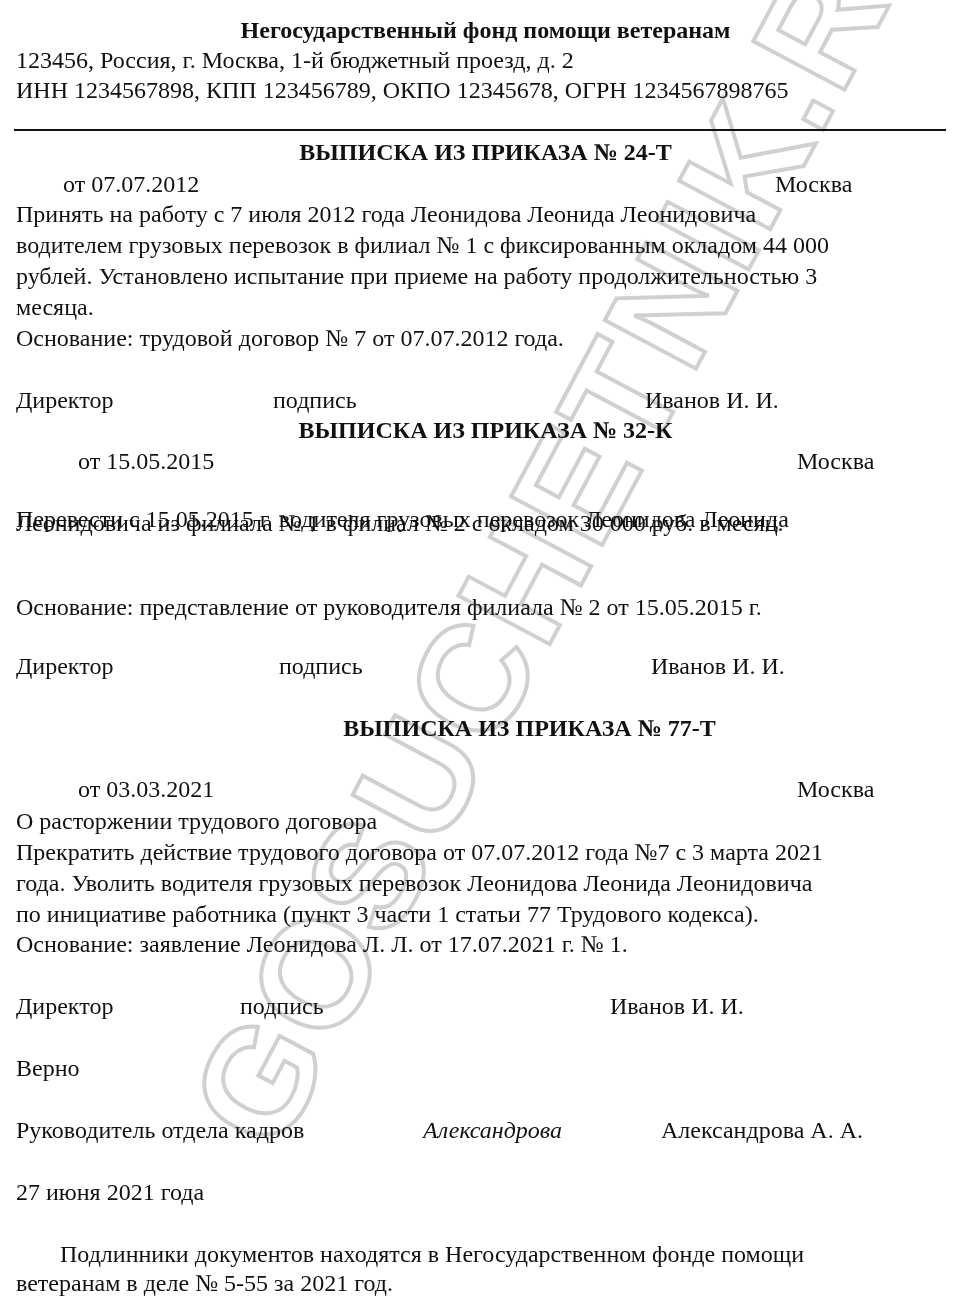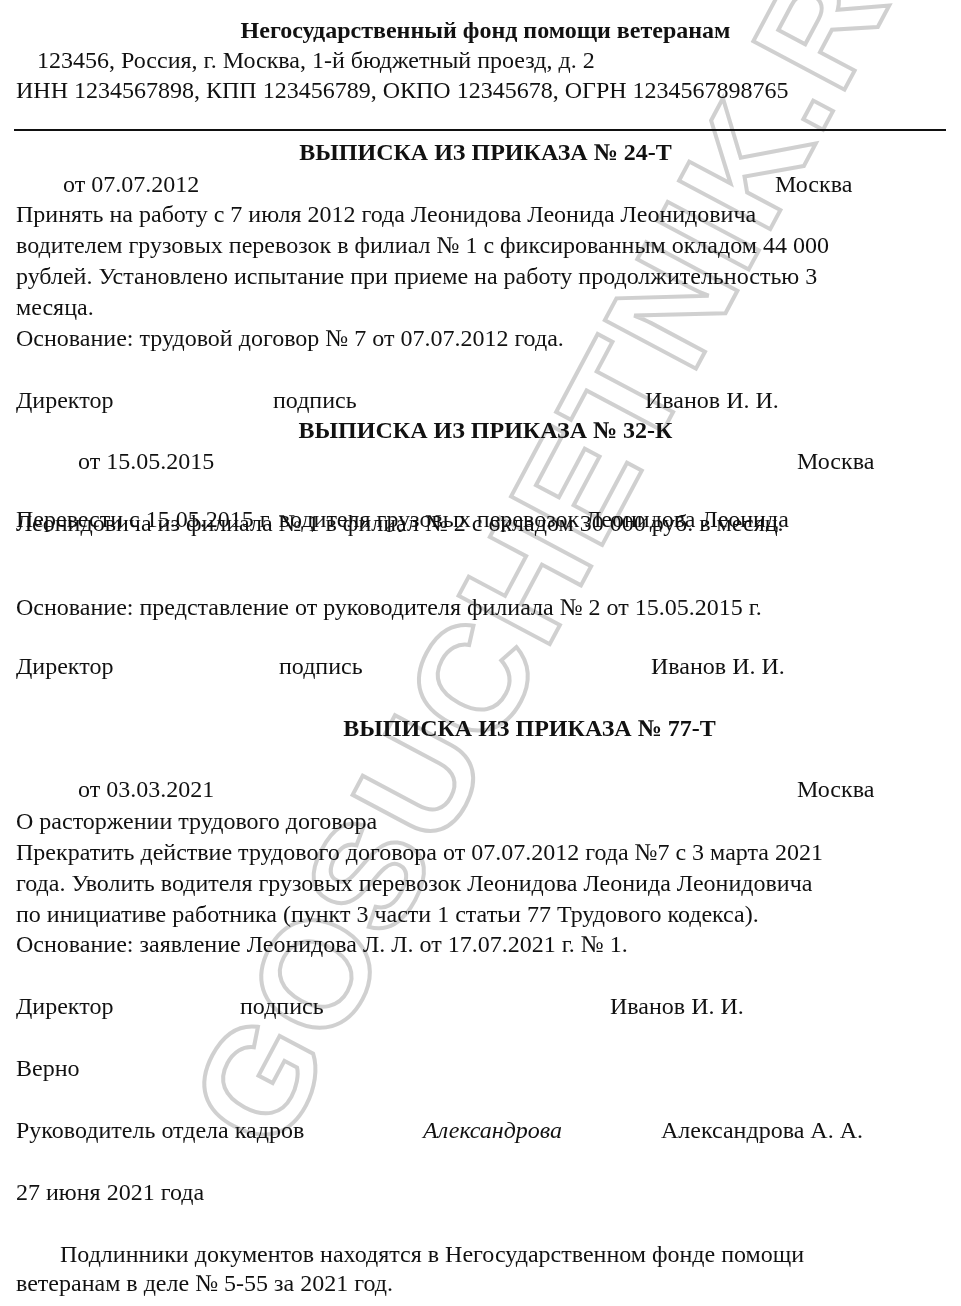--- a/index.html
+++ b/index.html
@@ -14,21 +14,21 @@
     transform:rotate(-62deg);font-family:"Liberation Sans","DejaVu Sans",sans-serif;
     font-weight:bold;font-size:150px;letter-spacing:4px;color:transparent;
     -webkit-text-stroke:4px rgba(150,150,150,0.45);pointer-events:none;}
 </style>
 </head>
 <body>
 
 <div class="wm">GOSUCHETNIK.RU</div>
 
 <div class="ln b center" style="top:15px;">Негосударственный фонд помощи ветеранам</div>
-<div class="ln" style="left:16px;top:45px;margin-left:21px;">123456, Россия, г. Москва, 1-й бюджетный проезд, д. 2</div>
+<div class="ln" style="left:16px;top:45px;">123456, Россия, г. Москва, 1-й бюджетный проезд, д. 2</div>
 <div class="ln" style="left:16px;top:75px;">ИНН 1234567898, КПП 123456789, ОКПО 12345678, ОГРН 1234567898765</div>
 <div class="rule"></div>
 
 <div class="ln b center" style="top:137px;">ВЫПИСКА ИЗ ПРИКАЗА № 24-Т</div>
 <div class="ln" style="left:63px;top:169px;">от 07.07.2012</div>
 <div class="ln" style="left:775px;top:169px;">Москва</div>
 <div class="ln" style="left:16px;top:199px;">Принять на работу с 7 июля 2012 года Леонидова Леонида Леонидовича</div>
 <div class="ln" style="left:16px;top:230px;">водителем грузовых перевозок в филиал № 1 с фиксированным окладом 44 000</div>
 <div class="ln" style="left:16px;top:261px;">рублей. Установлено испытание при приеме на работу продолжительностью 3</div>
 <div class="ln" style="left:16px;top:292px;">месяца.</div>

